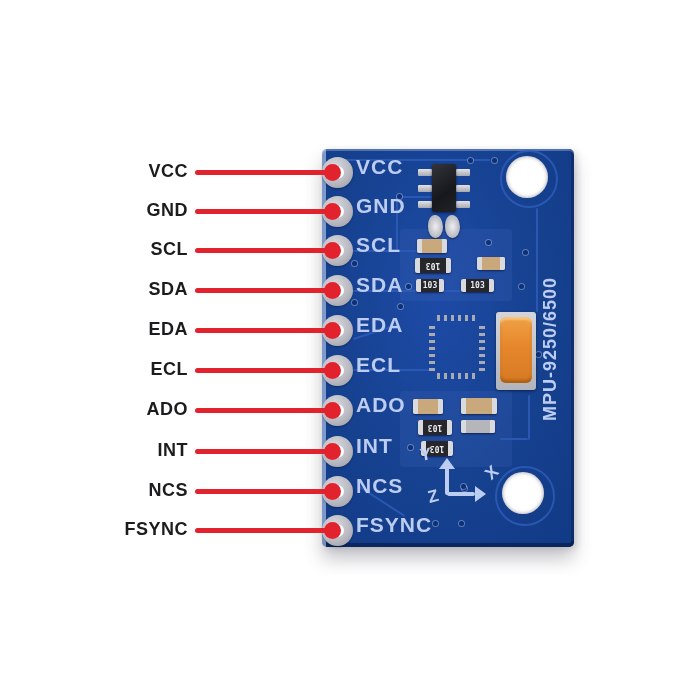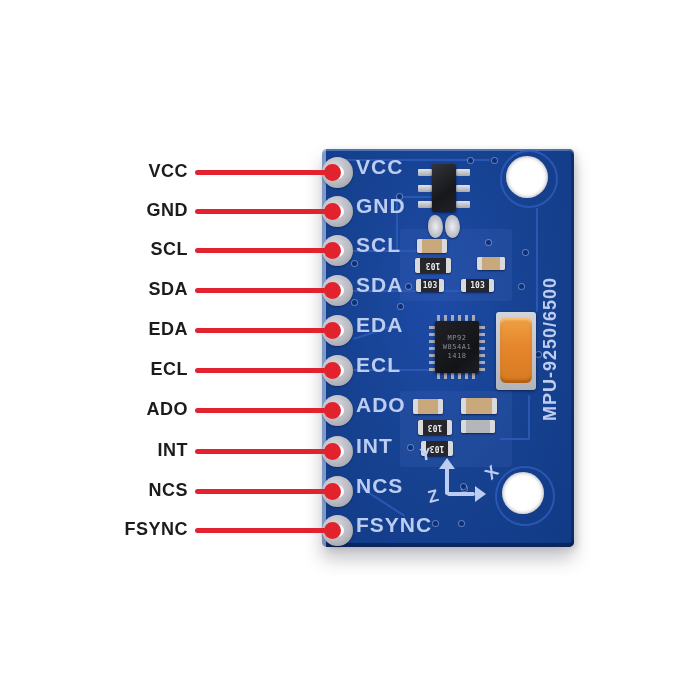--- a/index.html
+++ b/index.html
@@ -196,25 +196,20 @@
       <div class="comp tone-dark" style="left: 421px; top: 441px; width: 32px; height: 15px; --rot: 180deg;">
         <span class="mark">103</span>
       </div>
     </div>
 
   <div id="ic">
     <div class="pins-h" style="top:0;"></div>
     <div class="pins-h" style="bottom:0;"></div>
     <div class="pins-v" style="left:0;"></div>
     <div class="pins-v" style="right:0;"></div>
-    <div class="body">
-      <span>MP92</span>
-      <span>W854A1</span>
-      <span>1418</span>
-    </div>
   </div>
 
   <div id="cap-pad"></div>
   <div id="cap-body"></div>
 
   <div class="axis-el axis-shaft-v"></div>
   <div class="axis-el axis-head-v"></div>
   <div class="axis-el axis-shaft-h"></div>
   <div class="axis-el axis-head-h"></div>
   <div class="axis-el axis-label" id="axis-y">Y</div>

